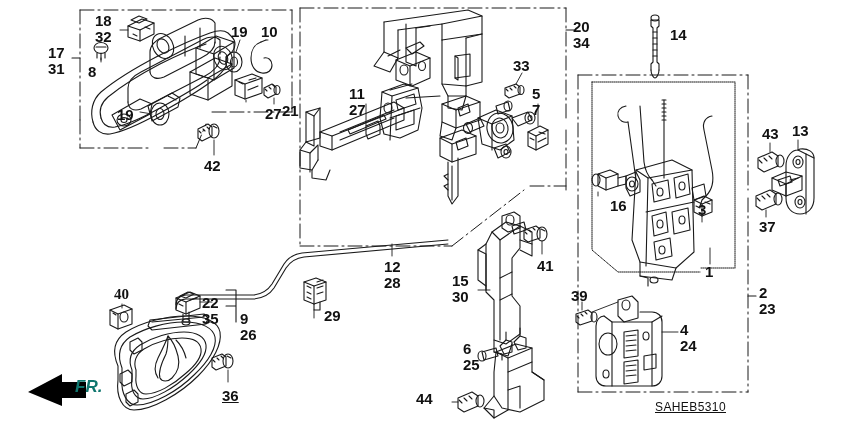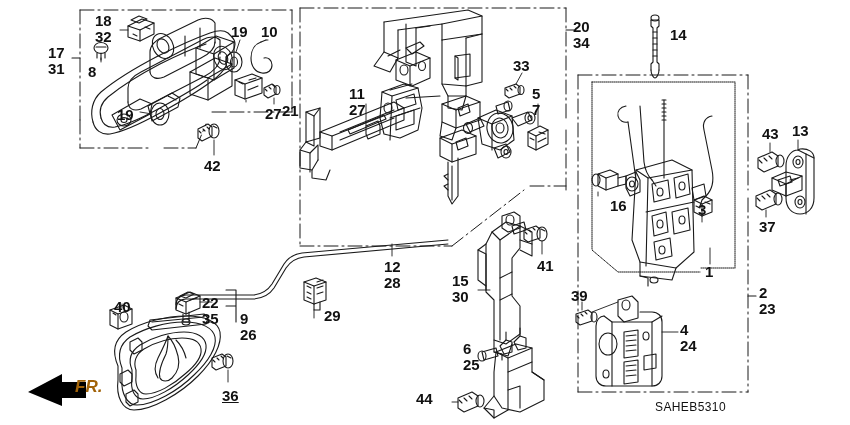--- a/index.html
+++ b/index.html
@@ -42,21 +42,21 @@
     font-weight: normal;
     color: #111111;
     letter-spacing: 0.4px;
   }
   .fr-label {
     position: absolute;
     font-family: "Liberation Sans", sans-serif;
     font-size: 17px;
     font-weight: bold;
     font-style: italic;
-    color: #a16207;
+    color: #0f766e;
   }
 </style>
 </head>
 <body>
 
 <div id="diagram-root">
 
   <svg id="diagram-svg" viewBox="0 0 850 425">
     <g fill="none" stroke="#1a1a1a" stroke-width="1.1" stroke-linecap="round" stroke-linejoin="round">
 
@@ -676,24 +676,24 @@
   <div class="callout two-line" style="left:384px; top:259px;text-align:right;">12
 28</div>
   <div class="callout" style="left:324px; top:308px;">29</div>
   <div class="callout two-line" style="left:452px; top:273px;">15
 30</div>
   <div class="callout" style="left:537px; top:258px;">41</div>
   <div class="callout two-line" style="left:463px; top:341px;">6
 25</div>
   <div class="callout" style="left:416px; top:391px;">44</div>
 
-  <div class="callout" style="left:114px; top:299px;">40</div>
+  <div class="callout" style="left:114px; top:287px;font-family:Liberation Serif, serif;">40</div>
   <div class="callout two-line" style="left:202px; top:295px;">22
 35</div>
   <div class="callout two-line" style="left:240px; top:311px;">9
 26</div>
   <div class="callout" style="left:222px; top:388px;text-decoration:underline;">36</div>
 
   <div class="fr-label" style="left:75px; top:377px;">FR.</div>
 
-  <div class="diagram-code" style="left:655px; top:400px;">SAHEB5310</div>
+  <div class="diagram-code" style="left:655px; top:400px;text-decoration:underline;">SAHEB5310</div>
 
 </div>
 
 </body></html>

